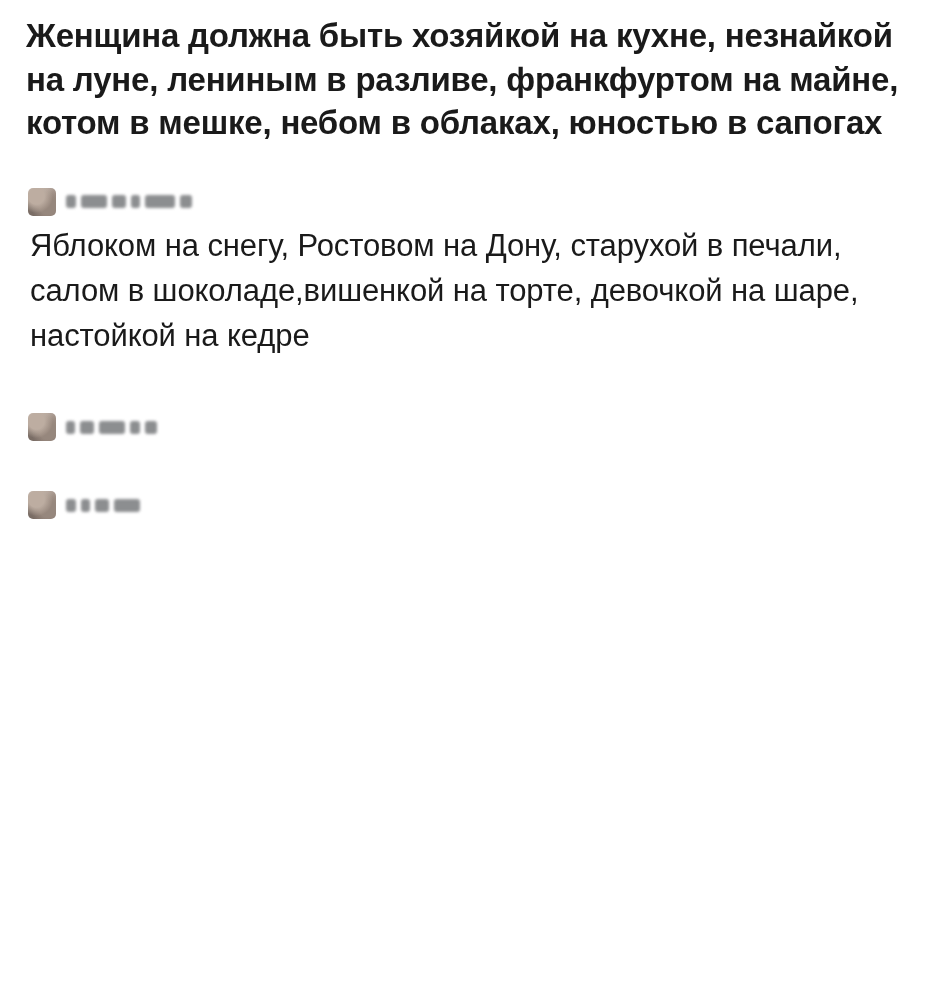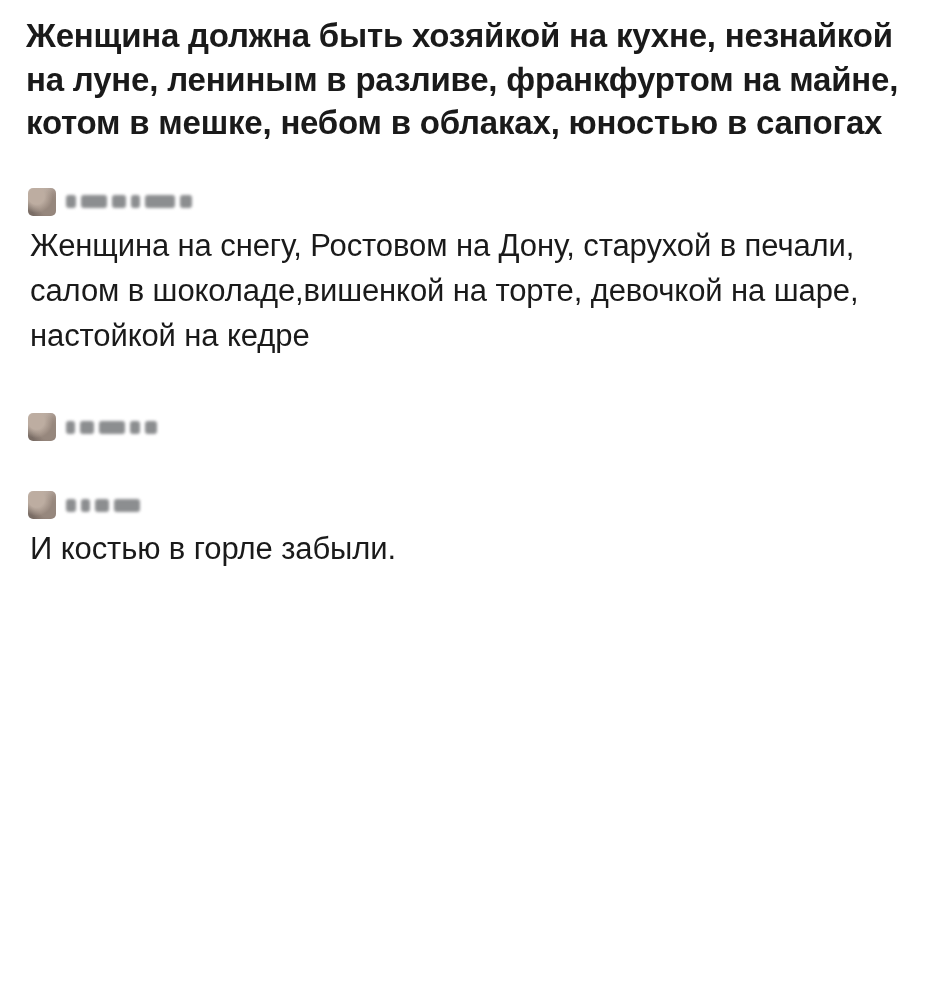--- a/index.html
+++ b/index.html
@@ -118,21 +118,21 @@
       <span class="name-smudge">
         <i class="s1"></i>
           <i class="s2"></i>
           <i class="s3"></i>
           <i class="s4"></i>
           <i class="s5"></i>
           <i class="s6"></i>
       </span>
       <span class="sr-only">blurred-author-name</span>
     </div>
-    <p class="comment-text c-indent">Женщина на снегу, Ростовом на Дону, старухой в печали, салом в шоколаде,вишенкой на торте, девочкой на шаре, настойкой на кедре</p>
+    <p class="comment-text c-indent">Яблоком на снегу, Ростовом на Дону, старухой в печали, салом в шоколаде,вишенкой на торте, девочкой на шаре, настойкой на кедре</p>
   </div>
 
   <div class="comment-block gap-b">
     <div class="comment-author">
       <span class="avatar"></span>
       <span class="name-smudge">
         <i class="s4"></i>
           <i class="s3"></i>
           <i class="s2"></i>
           <i class="s1"></i>
@@ -146,16 +146,15 @@
     <div class="comment-author">
       <span class="avatar"></span>
       <span class="name-smudge">
         <i class="s1"></i>
           <i class="s4"></i>
           <i class="s3"></i>
           <i class="s2"></i>
       </span>
       <span class="sr-only">blurred-author-name</span>
     </div>
-    <p class="comment-text c-indent">И костью в горле забыли.</p>
   </div>
 
 </div>
 
 </body></html>

